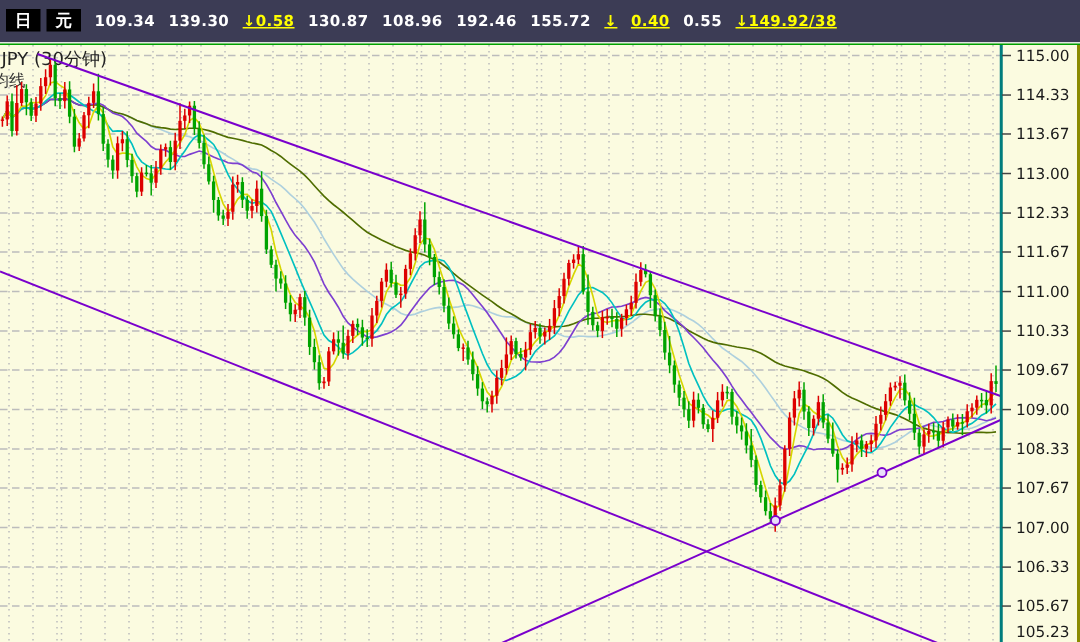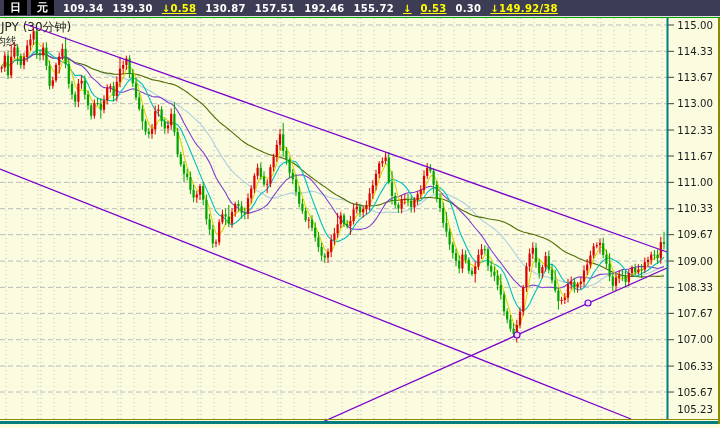--- a/index.html
+++ b/index.html
@@ -1,33 +1,33 @@
 <!DOCTYPE html>
 <html><head>
 <meta charset="utf-8">
 <style>
   html,body{margin:0;padding:0;width:720px;height:428px;overflow:hidden;
     background:#fbfbe0;font-family:"DejaVu Sans",sans-serif;}
-  #quote-bar{height:16px;background:#3c3c55;display:flex;align-items:center;
+  #quote-bar{height:28px;background:#3c3c55;display:flex;align-items:center;
     font-weight:bold;font-size:10px;color:#fff;white-space:nowrap;}
   .sym-cell{background:#000;color:#fff;font-size:11px;line-height:14px;
     padding:1px 6px;margin-left:4px;}
   .qf{margin-left:9px;letter-spacing:.3px;}
   .fw{color:#ffffff;margin-top:48px;} .fy{color:#ffff00;text-decoration:underline;}
   .dv1{height:1px;background:#e0e0e0;}
   .dv2{height:1px;background:#00a000;}
   #chart{display:block;}
   text{font-family:"DejaVu Sans",sans-serif;}
 </style>
 </head>
 <body>
 
 <div id="quote-bar">
   <div id="sym"><span class="sym-cell">日</span><span class="sym-cell">元</span></div>
-  <div id="fields"><span class="qf fw">109.34</span><span class="qf fw">139.30</span><span class="qf fy">↓0.58</span><span class="qf fw">130.87</span><span class="qf fw">157.51</span><span class="qf fw">192.46</span><span class="qf fw">155.72</span><span class="qf fy">↓</span><span class="qf fy">0.53</span><span class="qf fw">0.30</span><span class="qf fy">↓149.92/38</span></div>
+  <div id="fields"><span class="qf fw">109.34</span><span class="qf fw">139.30</span><span class="qf fy">↓0.58</span><span class="qf fw">130.87</span><span class="qf fw">108.96</span><span class="qf fw">192.46</span><span class="qf fw">155.72</span><span class="qf fy">↓</span><span class="qf fy">0.40</span><span class="qf fw">0.55</span><span class="qf fy">↓149.92/38</span></div>
 </div>
 <div class="dv1"></div>
 <div class="dv2"></div>
 
 <svg id="chart" width="720" height="406" viewBox="0 0 720 406">
   <rect x="0" y="0" width="720" height="406" fill="#fbfbe0"></rect>
   <g id="g-under">
       <g stroke="#bcbcbc" stroke-width="1">
         <line x1="0" y1="7" x2="667" y2="7" stroke-dasharray="5 3"></line>
         <line x1="0" y1="33.35780000000007" x2="667" y2="33.35780000000007" stroke-dasharray="5 3"></line>

